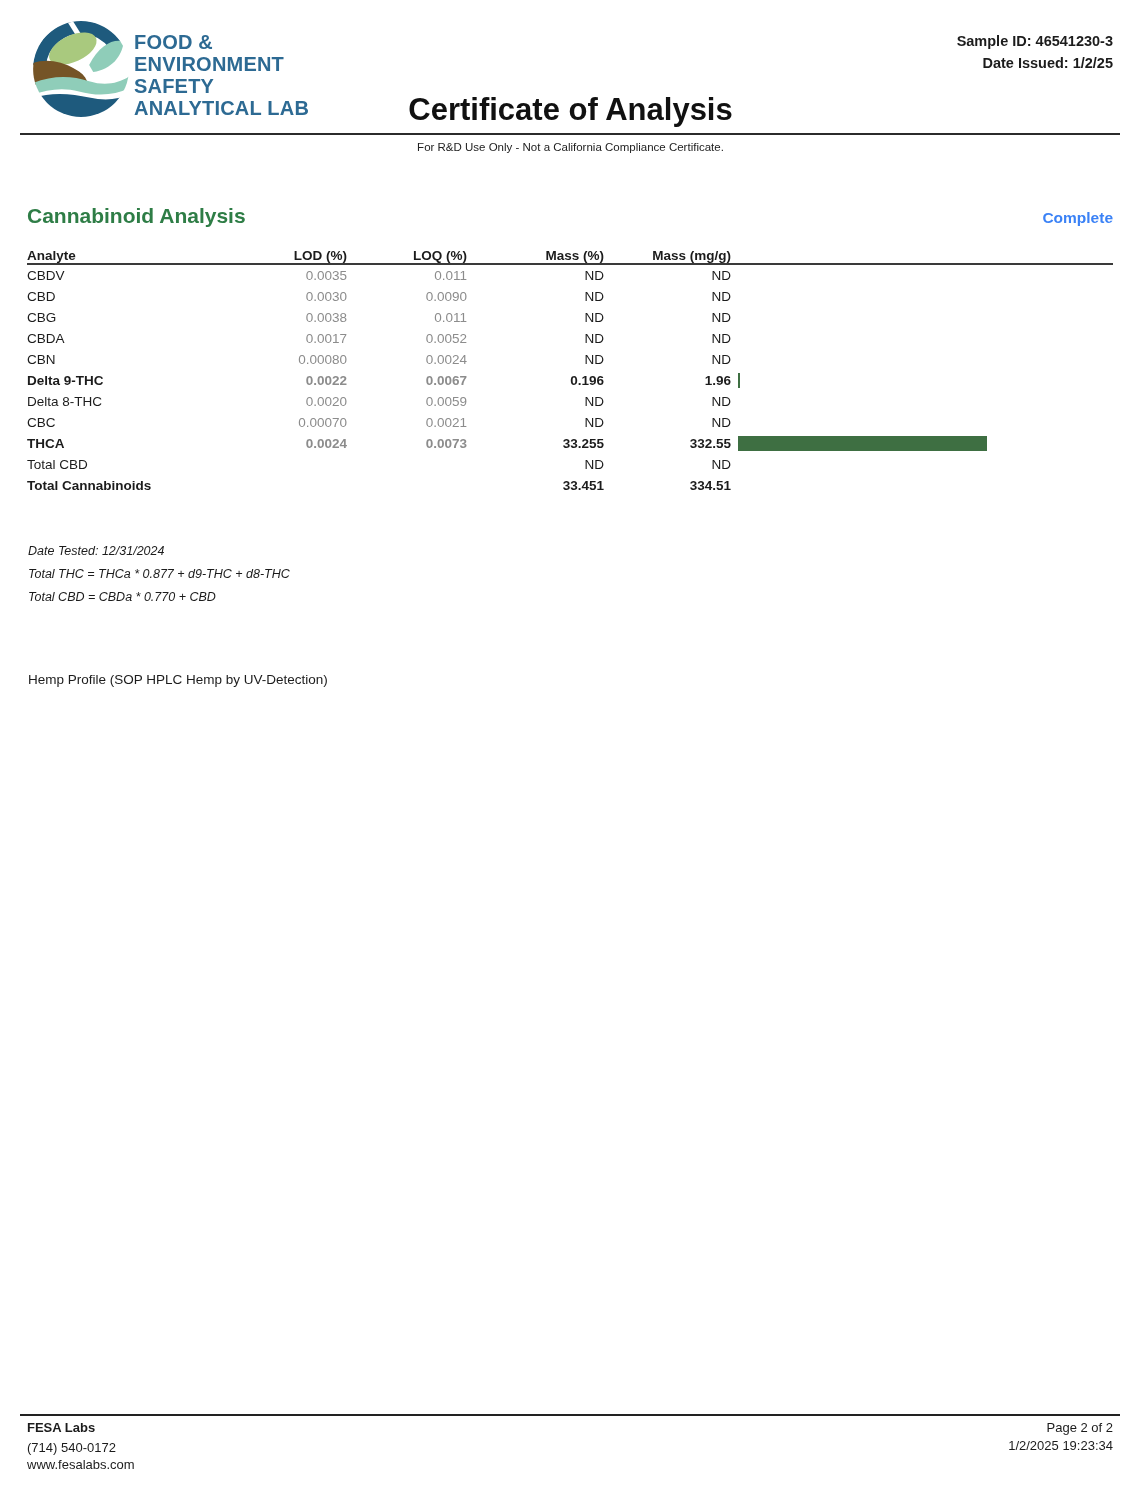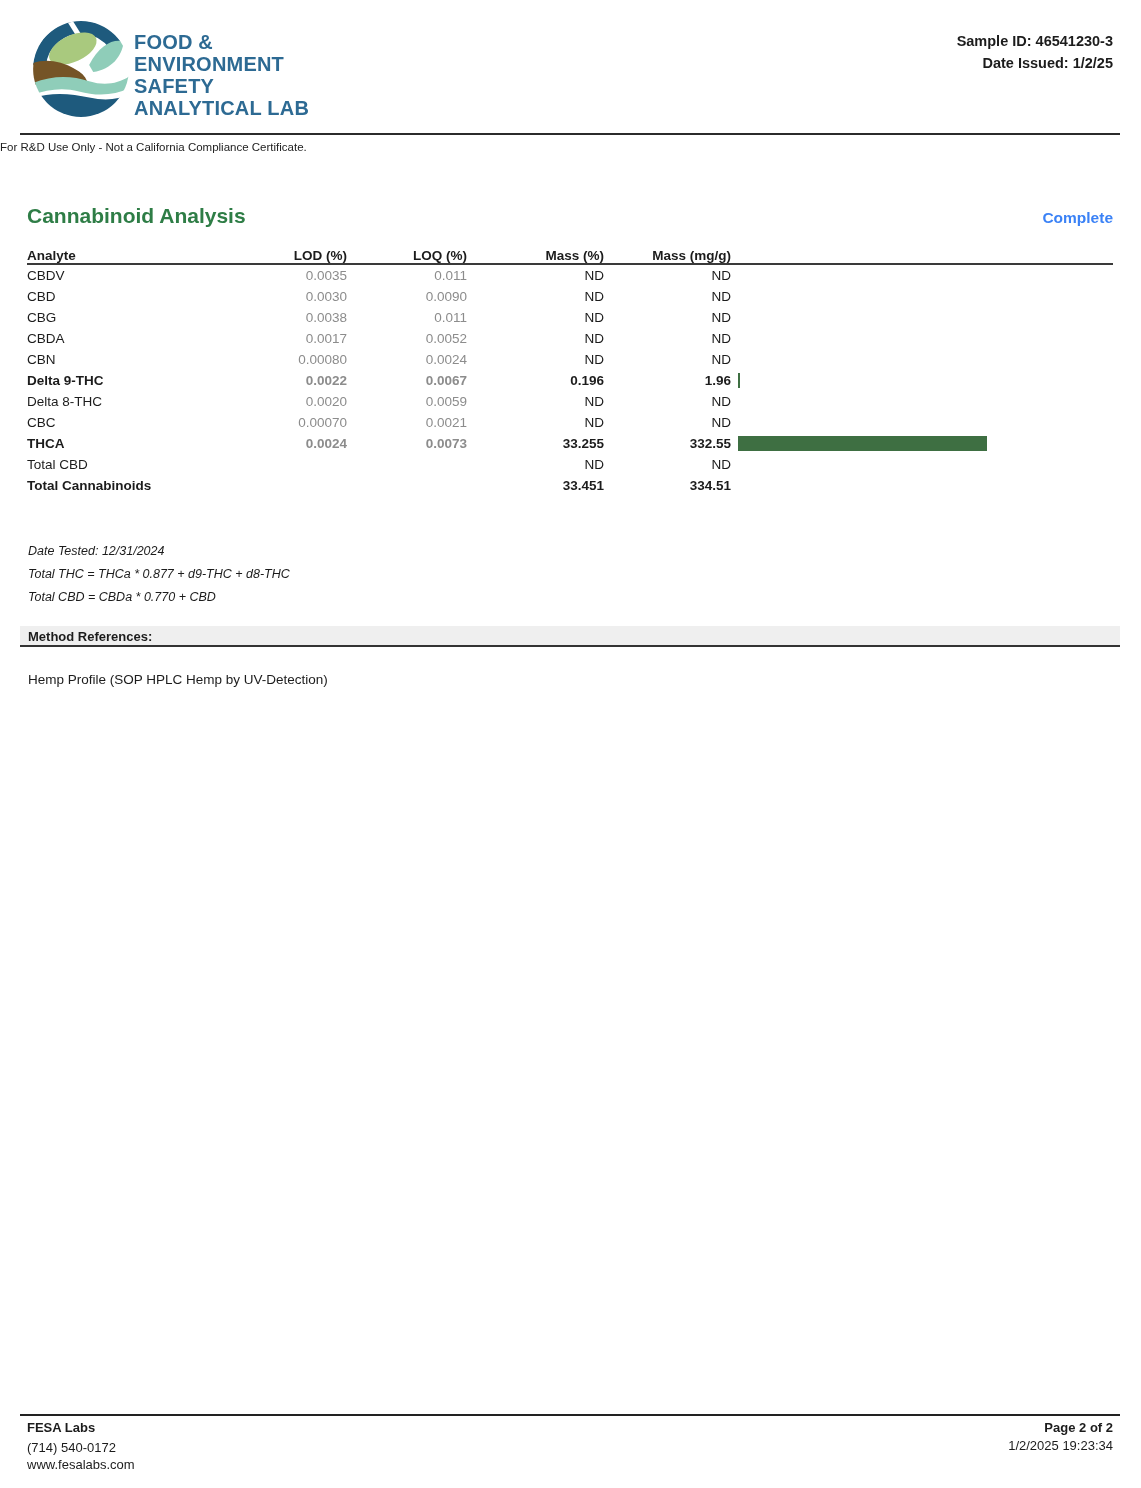--- a/index.html
+++ b/index.html
@@ -17,21 +17,21 @@
   .sample-info {
     position:absolute; right:28px; top:26px; text-align:right;
     font-size:14.5px; font-weight:bold; line-height:22px; color:#1c1c1c;
   }
   .doc-title {
     position:absolute; left:0; right:0; top:88px; text-align:center;
     font-size:31px; font-weight:bold; color:#111;
   }
   .top-rule { position:absolute; left:20px; right:21px; top:129px; border-top:2px solid #2b2b2b; }
   .doc-subtitle {
-    position:absolute; left:0; right:0; top:137px; 
+    position:absolute; left:0; right:0; top:137px; text-align:center;
     font-size:11.5px; color:#222;
   }
   
   .section-row {
     position:absolute; left:27px; right:28px; top:200px;
     display:flex; justify-content:space-between; align-items:baseline;
   }
   .section-title { font-size:21px; font-weight:bold; color:#2e7d46; }
   .section-status { font-size:15.5px; font-weight:bold; color:#3b82f6; }
   
@@ -53,21 +53,21 @@
     position:absolute; left:20px; right:21px; top:622px; height:21px; line-height:21px;
     background:#efefef; border-bottom:2px solid #333; font-size:13px; font-weight:bold;
     padding-left:8px; box-sizing:border-box;
   }
   .method-ref { position:absolute; left:28px; top:668px; font-size:13.5px; }
   
   .footer-rule { position:absolute; left:20px; right:21px; top:1410px; border-top:2px solid #222; }
   .footer-left { position:absolute; left:27px; top:1415px; font-size:13px; line-height:17px; }
   .footer-left .lab { font-weight:bold; margin-bottom:3px; }
   .footer-right { position:absolute; right:28px; top:1415px; text-align:right; font-size:13px; line-height:18px; }
-  .footer-right .page-num { font-weight:bold; }
+  .footer-right .page-num { font-weight:normal; }
 </style>
 </head>
 <body>
 
 <div class="page">
 
   <svg class="logo-mark" viewBox="0 0 100 100">
     <defs>
         <clipPath id="lc">
           <circle cx="50" cy="50" r="47"></circle>
@@ -90,20 +90,21 @@
     <div>ENVIRONMENT</div>
     <div>SAFETY</div>
     <div>ANALYTICAL LAB</div>
   </div>
 
   <div class="sample-info">
     <div>Sample ID: 46541230-3</div>
     <div>Date Issued: 1/2/25</div>
   </div>
 
+  <div class="doc-title">Certificate of Analysis</div>
   <div class="top-rule"></div>
   <div class="doc-subtitle">For R&amp;D Use Only - Not a California Compliance Certificate.</div>
 
   <div class="section-row">
     <span class="section-title">Cannabinoid Analysis</span>
     <span class="section-status">Complete</span>
   </div>
 
   <div class="coa-table">
     <div class="thead">
@@ -209,21 +210,20 @@
         </div>
       </div>
   </div>
 
   <div class="notes">
     <div>Date Tested: 12/31/2024</div>
     <div>Total THC = THCa * 0.877 + d9-THC + d8-THC</div>
     <div>Total CBD = CBDa * 0.770 + CBD</div>
   </div>
 
-  <div class="method-band">Method References:</div>
   <div class="method-ref">Hemp Profile (SOP HPLC Hemp by UV-Detection)</div>
 
   <div class="footer-rule"></div>
   <div class="footer-left">
     <div class="lab">FESA Labs</div>
     <div>(714) 540-0172</div>
     <div>www.fesalabs.com</div>
   </div>
   <div class="footer-right">
     <div class="page-num">Page 2 of 2</div>

